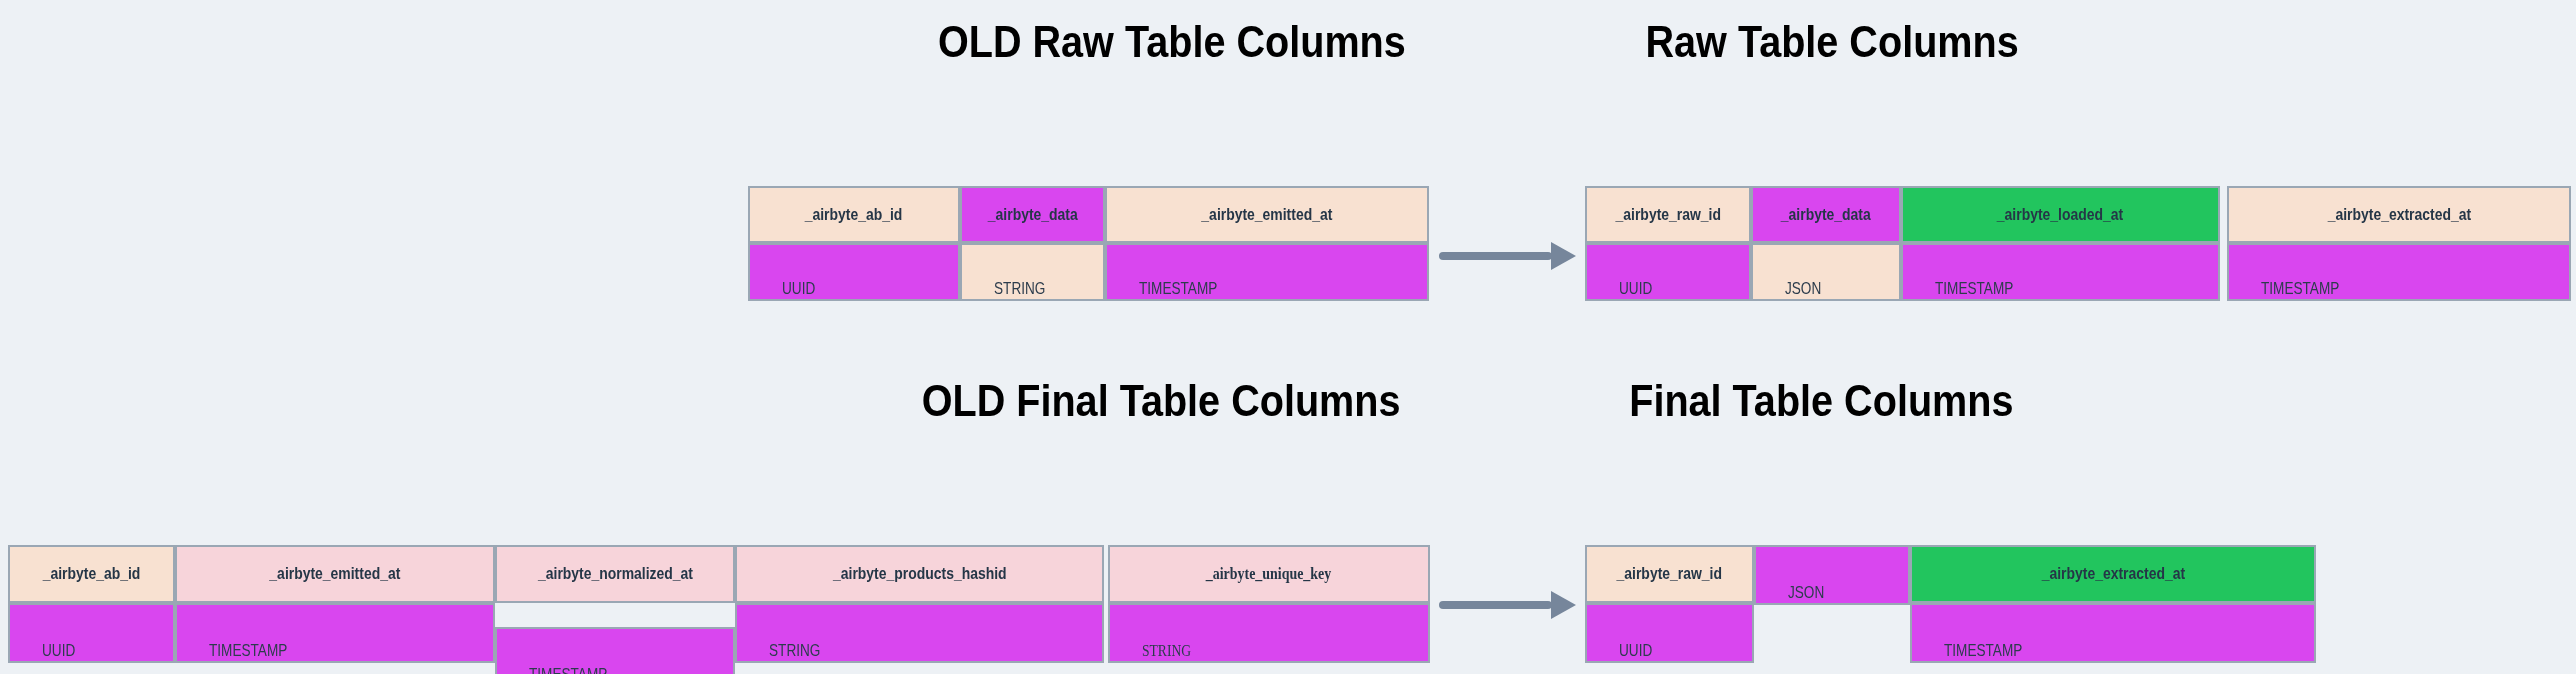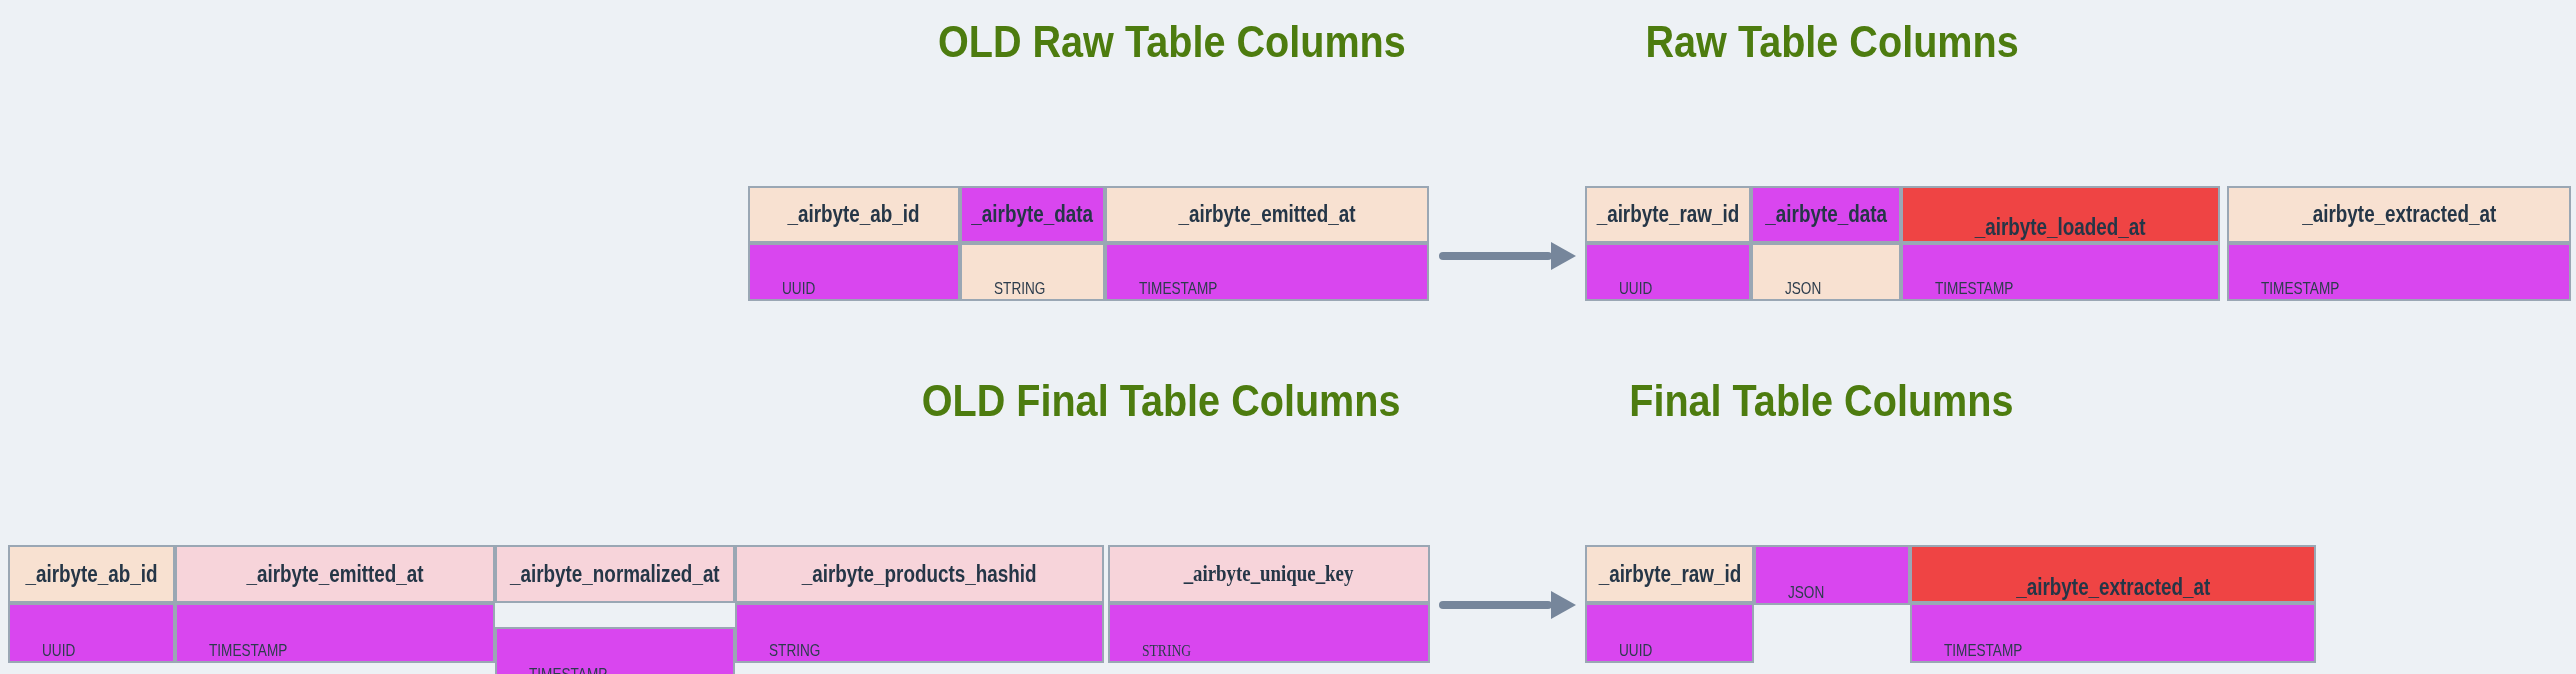--- a/index.html
+++ b/index.html
@@ -1,39 +1,39 @@
 <!DOCTYPE html>
 <html style="font-size:11.6px"><head>
 <meta charset="utf-8">
 <style>
   html,body{margin:0;padding:0;}
   .canvas{
     position:relative;width:2576px;height:675px;overflow:hidden;
     background:#edf1f5;font-family:"Liberation Sans",sans-serif;
   }
   .ttl{
-    position:absolute;text-align:center;color:#4d7c0f;
+    position:absolute;text-align:center;color:#000000;
     font-size:45px;font-weight:600;line-height:52px;white-space:nowrap;
   }
   .ttl>span{display:inline-block;transform:scaleX(0.88);transform-origin:center;}
   .tblbox{position:absolute;display:flex;}
   .col{display:flex;flex-direction:column;}
   .cell{
     box-sizing:border-box;border:2.2px solid #9aa7b4;display:flex;
     align-items:center;white-space:nowrap;overflow:visible;
   }
-  .th{height:57px;justify-content:center;font-weight:700;font-size:23px;color:#253647;}
+  .th{height:57px;justify-content:center;font-weight:700;font-size:17px;color:#253647;}
   .td{height:58px;padding-left:32px;font-size:17px;color:#2c3c4c;background:#ffffff;align-items:flex-end;}
   .tall .th{height:58px;}
   .tall .td{height:60px;}
   .th>span{display:inline-block;transform:scaleX(0.82);transform-origin:center;}
   .td>span{display:inline-block;transform:scaleX(0.80);transform-origin:left center;}
   .bg-peach{background:#f8e1d1;}
   .bg-pink{background:#f7d4da;}
-  .bg-teal{background:#ef4444;align-items:flex-end;}
+  .bg-teal{background:#22c55e;}
   .bg-white{background:#d946ef;}
   .arrow{position:absolute;display:flex;align-items:center;height:28px;}
   .arrow-shaft{width:113px;height:8px;background:#76869b;border-radius:4.4px;}
   .arrow-head{
     width:0;height:0;margin-left:-1.5px;
     border-left:25px solid #76869b;
     border-top:14px solid transparent;border-bottom:14px solid transparent;
   }
 </style>
 </head>

